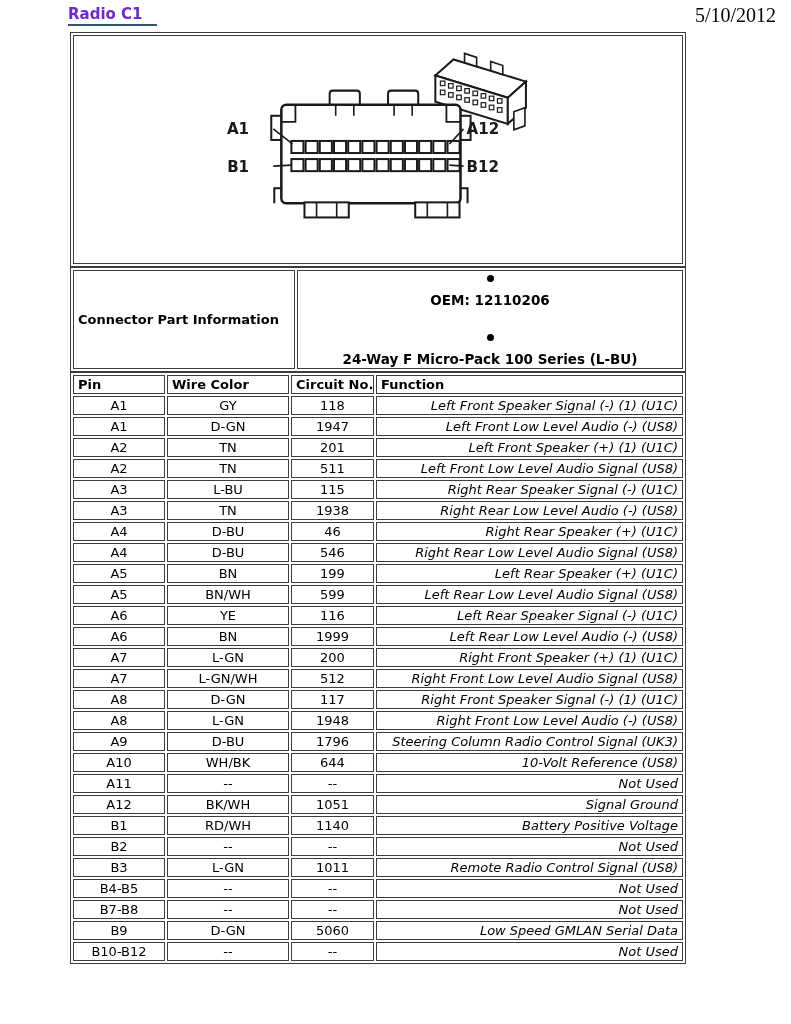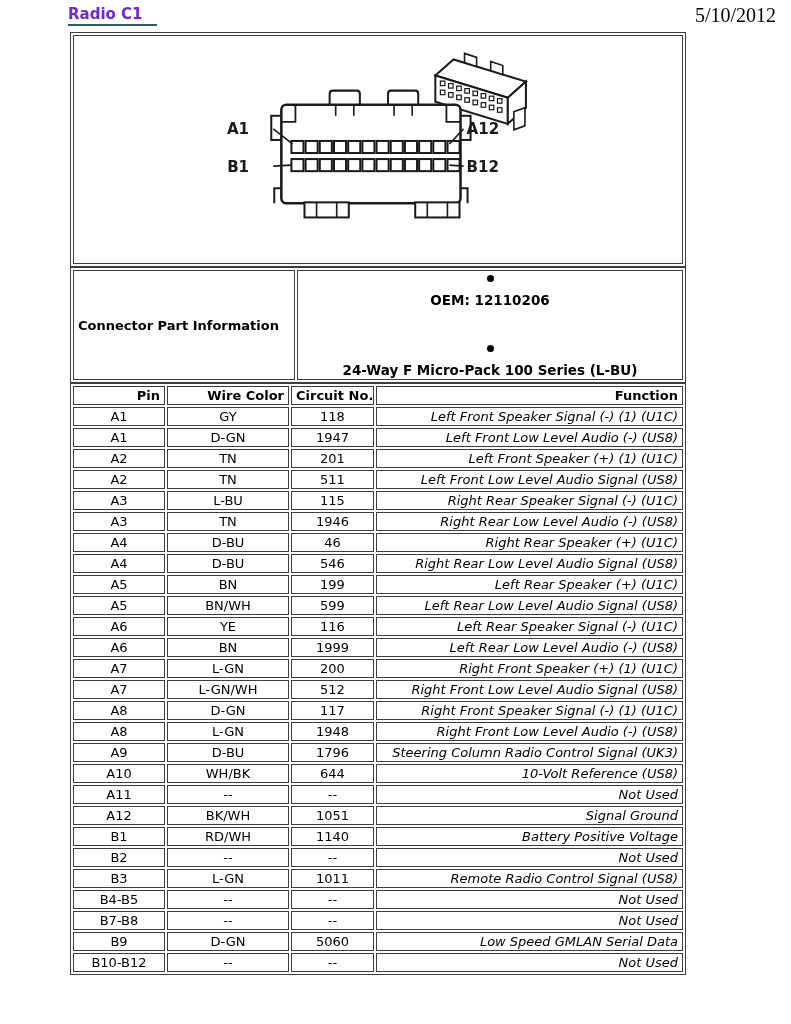--- a/index.html
+++ b/index.html
@@ -22,24 +22,24 @@
     border:1px solid #3d3d3d; width:616px; table-layout:fixed; background:#fff;
   }
   table.sect td {
     border:1px solid #3d3d3d; font-size:13px; line-height:15px;
     padding:1px 4px; overflow:hidden; white-space:nowrap;
   }
   td.img-cell { padding:0; height:222px; vertical-align:top; }
   td.pi-label { width:212px; text-align:left; font-weight:bold; vertical-align:middle; }
   td.pi-bullets { padding:4px 4px 4px 22px; height:63px; vertical-align:top; }
   .bullet-line { display:flex; align-items:center; gap:11px; font-weight:bold; font-size:13.5px;flex-direction:column; }
-  .bullet-line + .bullet-line { margin-top:37px; }
+  .bullet-line + .bullet-line { margin-top:26px; }
   .bullet-line:first-child { margin-top:3px; }
   .dot { width:7px; height:7px; border-radius:50%; background:#000; flex:0 0 auto; }
-  td.hc { font-weight:bold; text-align:right; }
+  td.hc { font-weight:bold; text-align:left; }
   td.c  { text-align:center; }
   td.fn { text-align:right;font-style:italic; }
   svg text { font-family:"DejaVu Sans", sans-serif; font-size:15px; font-weight:bold; fill:#1a1a1a; }
   .ln { stroke:#1a1a1a; fill:none; }
   .fw { stroke:#1a1a1a; fill:#ffffff; }
 </style>
 </head>
 <body>
 
 <div class="hdr-title">Radio C1</div>
@@ -202,21 +202,21 @@
   </tr>
         <tr>
     <td class="c">A3</td>
     <td class="c">L-BU</td>
     <td class="c">115</td>
     <td class="fn">Right Rear Speaker Signal (-) (U1C)</td>
   </tr>
         <tr>
     <td class="c">A3</td>
     <td class="c">TN</td>
-    <td class="c">1946</td>
+    <td class="c">1938</td>
     <td class="fn">Right Rear Low Level Audio (-) (US8)</td>
   </tr>
         <tr>
     <td class="c">A4</td>
     <td class="c">D-BU</td>
     <td class="c">46</td>
     <td class="fn">Right Rear Speaker (+) (U1C)</td>
   </tr>
         <tr>
     <td class="c">A4</td>

